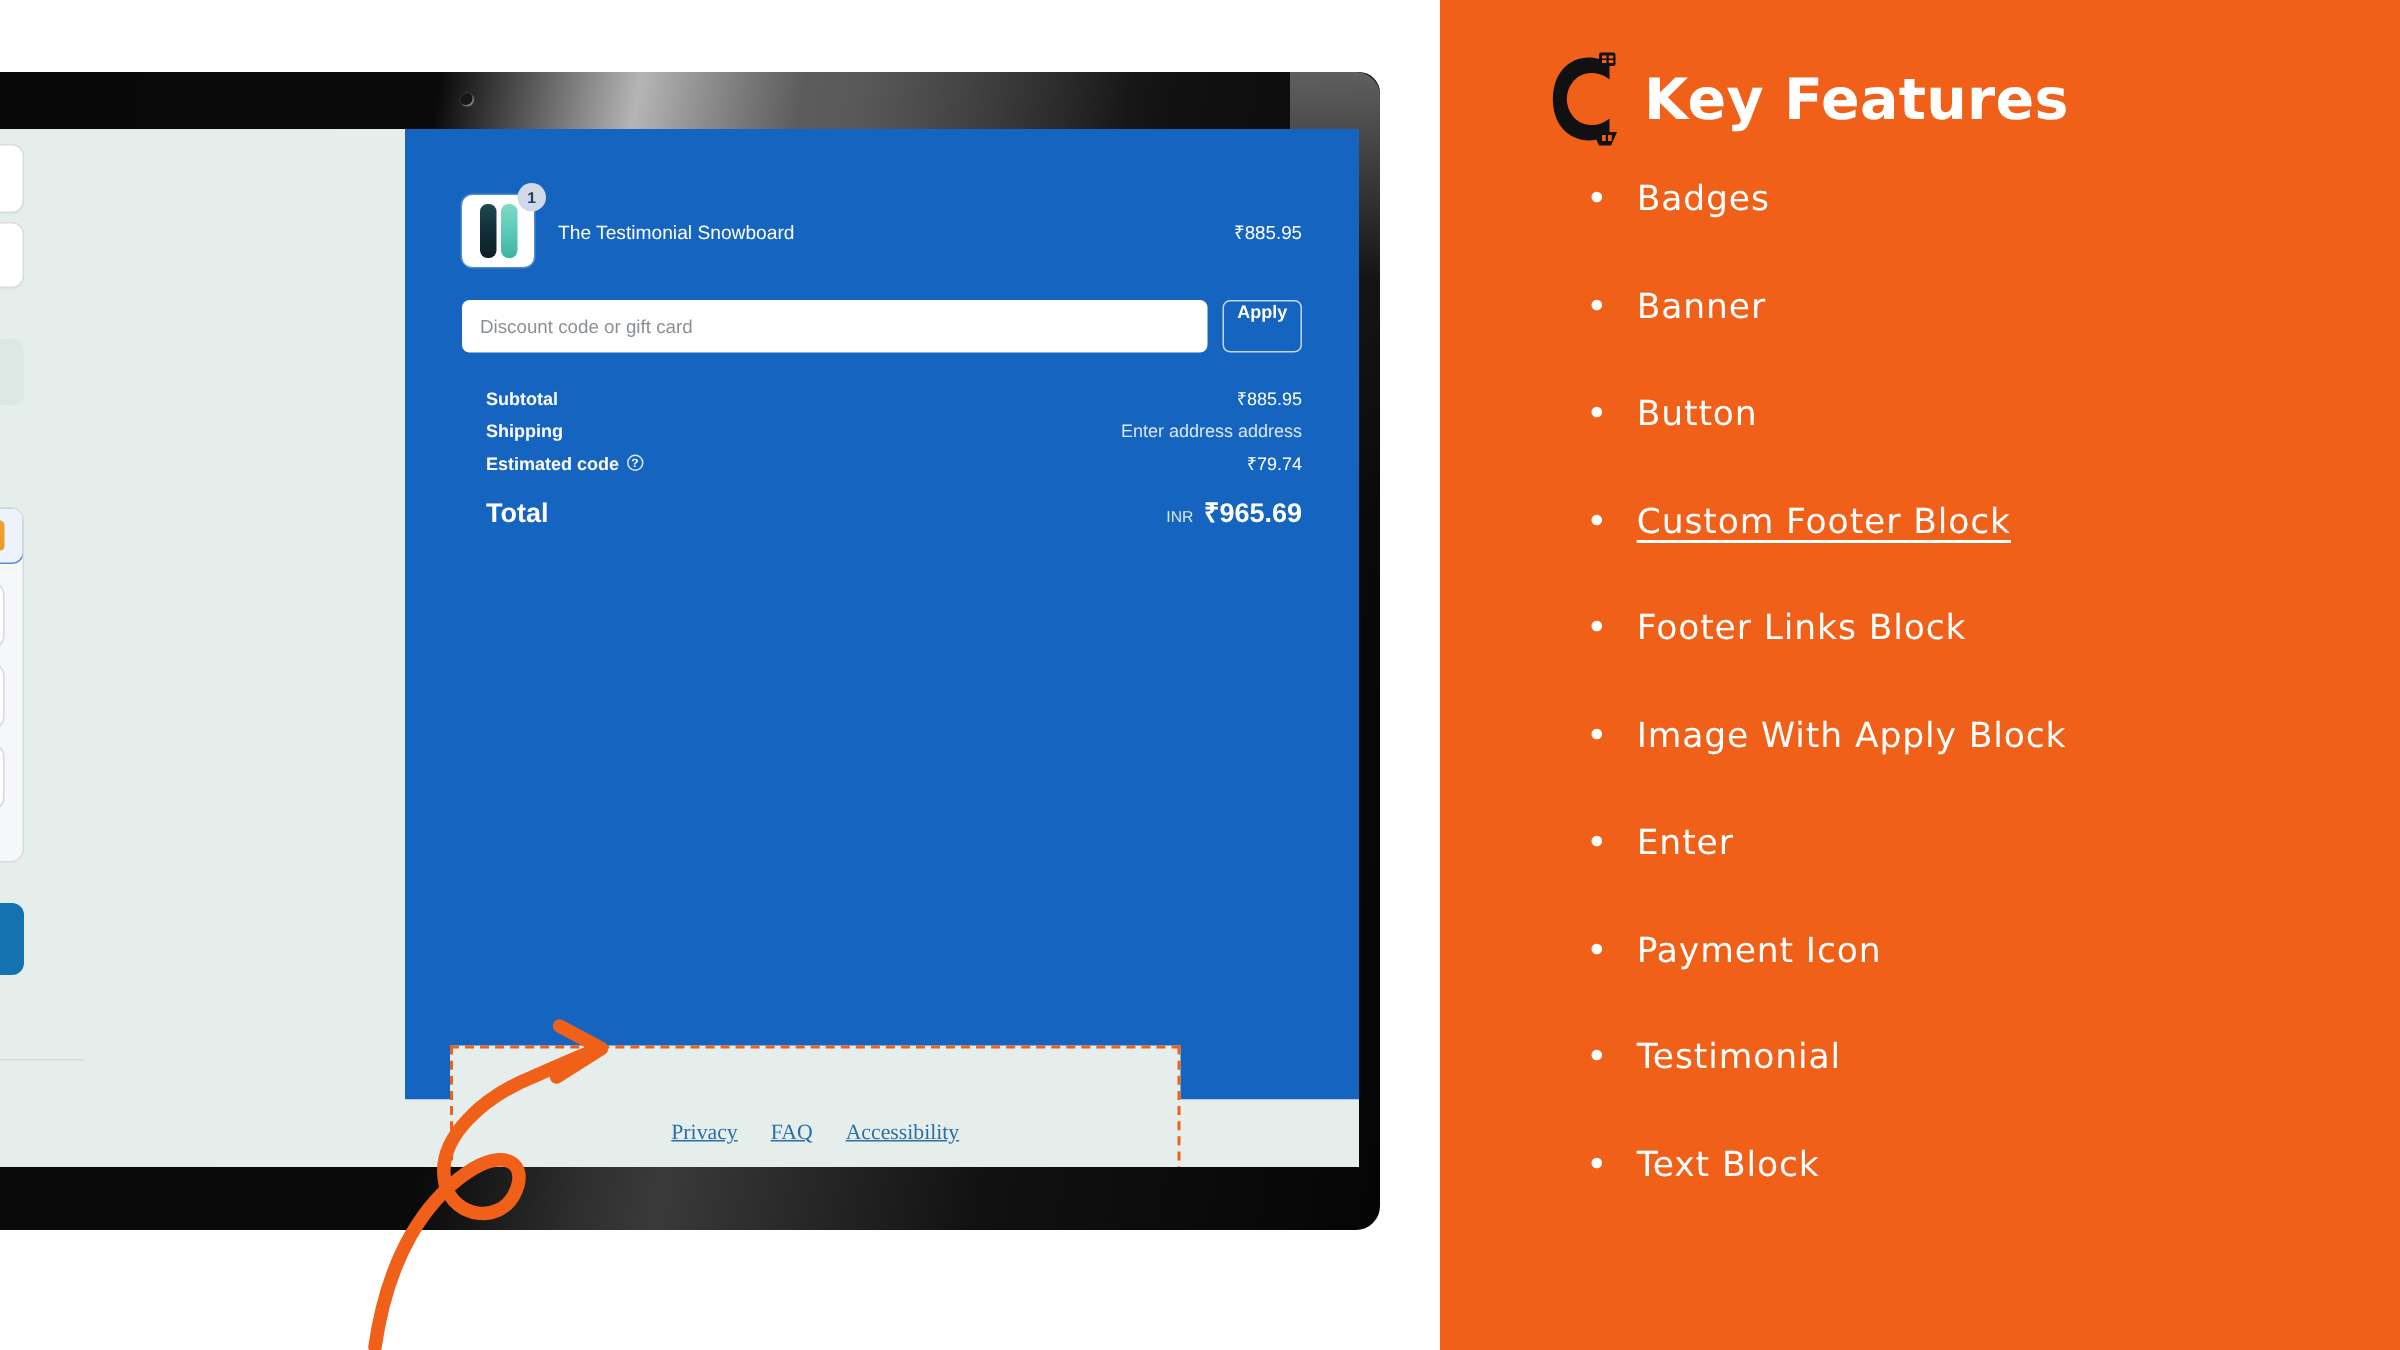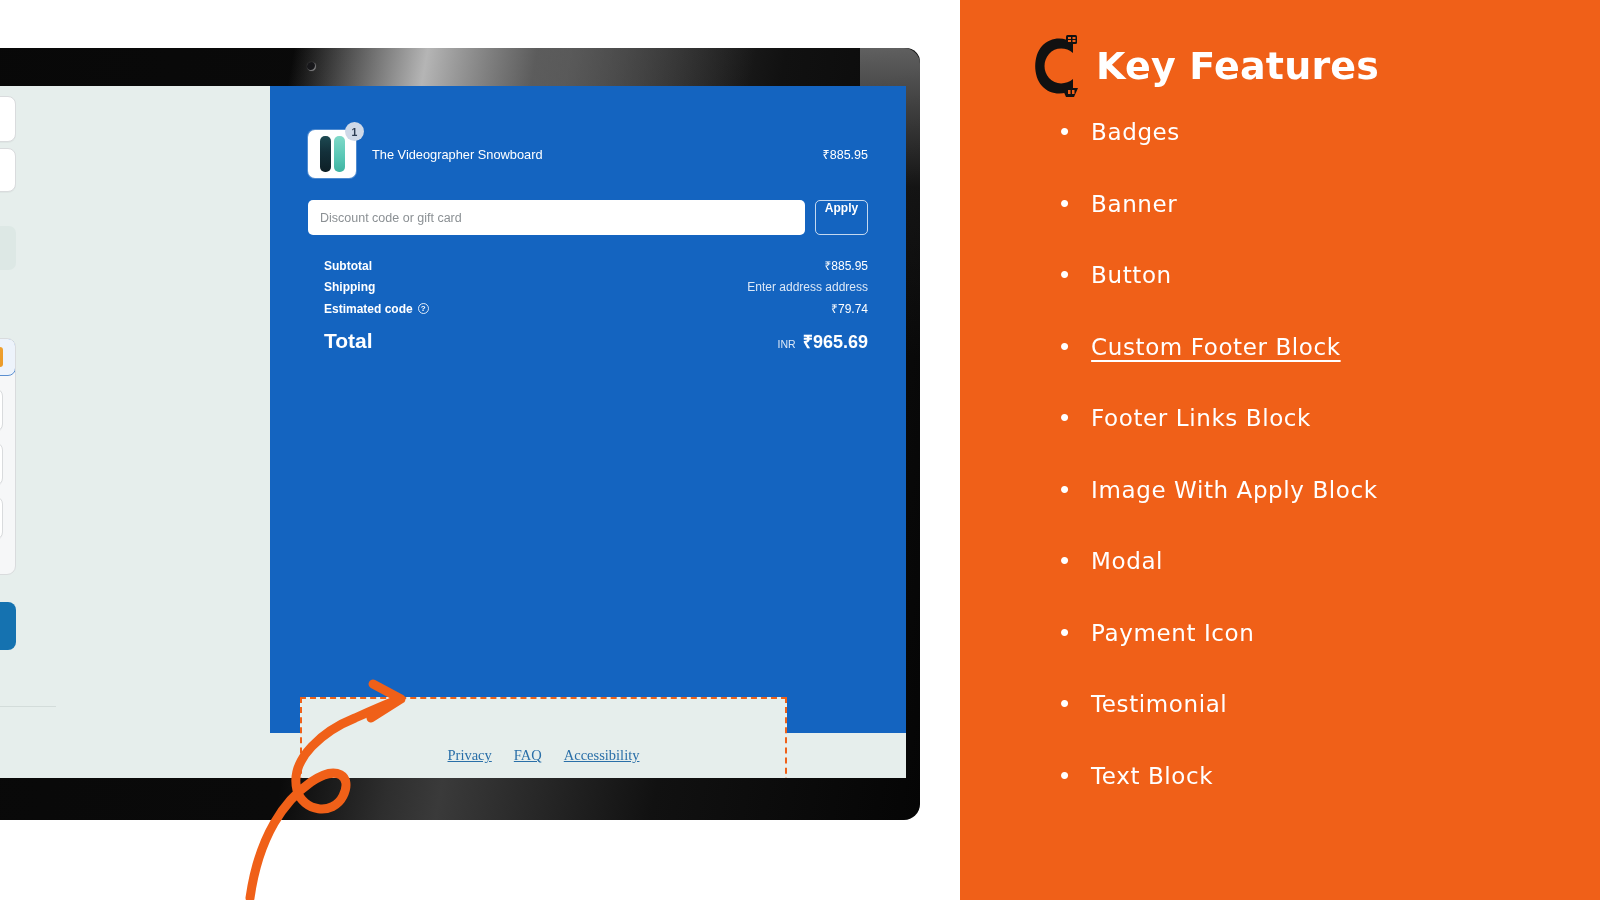--- a/index.html
+++ b/index.html
@@ -141,21 +141,21 @@
     width:53px; height:35px; border:1px solid rgba(255,255,255,.75); border-radius:5px;
     color:#fff; font-size:12px; font-weight:700;
     display:flex; justify-content:center;
   }
   .totals { margin-top:22px; }
   .t-row { display:flex; justify-content:space-between; align-items:center; margin-bottom:6px; }
   .t-label { color:#fff; font-size:12px; font-weight:600; display:flex; align-items:center; gap:5px;margin-left:16px; }
   .t-val { color:#fff; font-size:12px; }
   .t-val.muted { color:#dce8f7; }
   .t-row.grand { margin-top:12px; align-items:baseline; }
-  .grand .t-label { font-size:21px; font-weight:700; }
+  .grand .t-label { font-size:18px; font-weight:700; }
   .grand-right { display:flex; align-items:baseline; gap:7px; }
   .cur { color:#dce8f7; font-size:10.5px; }
   .grand-amt { color:#fff; font-size:18px; font-weight:700; }
   .qmark {
     width:11px; height:11px; border-radius:50%;
     border:1px solid rgba(255,255,255,.85);
     font-size:8px; line-height:9px; text-align:center; color:#fff;
   }
 
   
@@ -265,21 +265,21 @@
       <div class="co-right">
 
         <div class="line-item">
           <div class="thumb-wrap">
             <div class="thumb">
               <span class="board a"></span>
               <span class="board b"></span>
             </div>
             <span class="qty">1</span>
           </div>
-          <span class="li-name">The Videographer Snowboard</span>
+          <span class="li-name">The Testimonial Snowboard</span>
           <span class="li-price">₹885.95</span>
         </div>
 
         <div class="disc-row">
           <div class="disc-input">
             <span>Discount code or gift card</span>
           </div>
           <div class="apply-btn">
             <span>Apply</span>
           </div>
@@ -366,21 +366,21 @@
       <div class="feat">
         <span class="dot">•</span>
         <span class="txt">Footer Links Block</span>
       </div>
       <div class="feat">
         <span class="dot">•</span>
         <span class="txt">Image With Apply Block</span>
       </div>
       <div class="feat">
         <span class="dot">•</span>
-        <span class="txt">Modal</span>
+        <span class="txt">Enter</span>
       </div>
       <div class="feat">
         <span class="dot">•</span>
         <span class="txt">Payment Icon</span>
       </div>
       <div class="feat">
         <span class="dot">•</span>
         <span class="txt">Testimonial</span>
       </div>
       <div class="feat">

